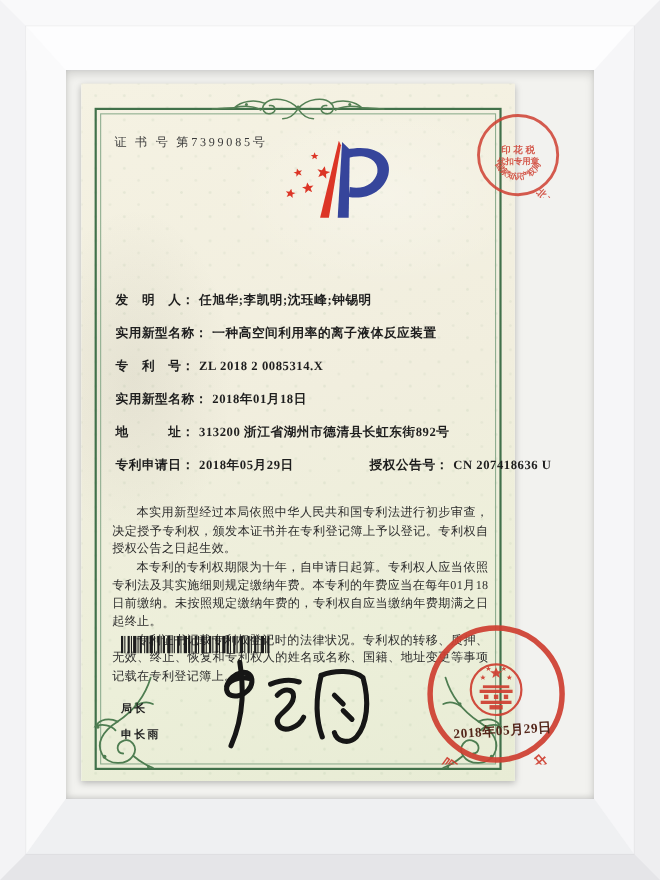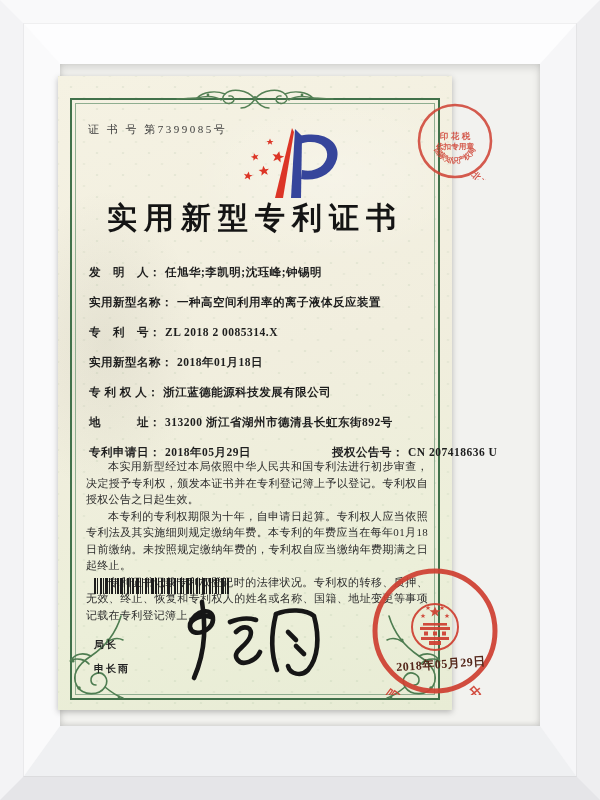--- a/index.html
+++ b/index.html
@@ -9,21 +9,21 @@
   
   .bevel{position:absolute;inset:0;border:24px solid;
          border-color:#f9f9fa #eeeef0 #e5e5e8 #f3f3f5;}
   .face{position:absolute;inset:24px;border-style:solid;border-width:40px 36px 50px 36px;
         border-color:#fdfdfe #f6f6f8 #eff0f2 #fafafb;
         box-shadow:inset 0 0 2px rgba(0,0,0,.07), 0 0 0 1px rgba(0,0,0,.04);}
   .mat{position:absolute;left:60px;right:60px;top:64px;bottom:74px;background:#f2f2ef;
        box-shadow:inset 0 3px 9px rgba(0,0,0,.14), inset 0 -2px 5px rgba(0,0,0,.09);}
 
   
-  .paper{position:absolute;left:58px;top:76px;width:394px;height:634px;
+  .paper{position:absolute;left:74px;top:76px;width:394px;height:634px;
          background:
            radial-gradient(rgba(110,150,110,.10) 1px, transparent 1.7px),
            radial-gradient(rgba(110,150,110,.08) 1px, transparent 1.7px),
            linear-gradient(168deg,#f5f2e3 0%,#f1eede 45%,#ecefd9 78%,#e8ecd5 100%);
          background-size:26px 22px,26px 22px,100% 100%;
          background-position:0 0,13px 11px,0 0;
          box-shadow:0 2px 6px rgba(0,0,0,.25);}
   .paper-shade{position:absolute;inset:0;pointer-events:none;
          background:radial-gradient(130px 220px at 12% 42%, rgba(60,60,40,.07), transparent 70%),
                     radial-gradient(200px 120px at 70% 16%, rgba(255,255,255,.25), transparent 70%);}
@@ -39,21 +39,21 @@
   .seal-tr{position:absolute;left:358px;top:26px;width:78px;height:78px;opacity:.85;}
   .seal-br{position:absolute;left:313px;top:491px;width:128px;height:128px;opacity:.93;}
 
   .title{position:absolute;left:0;right:0;top:122px;text-align:center;
          font-size:30px;font-weight:700;letter-spacing:7px;color:#141414;}
 
   .fields{position:absolute;left:31px;right:26px;top:189px;font-size:11.5px;color:#1e1e1e;}
   .frow{position:relative;height:30px;white-space:nowrap;font-weight:600;}
   .frow .lbl{letter-spacing:.5px;}
   .frow .val{margin-left:4px;letter-spacing:.5px;}
-  .frow .second{position:absolute;left:231px;top:0;margin-left:12px;}
+  .frow .second{position:absolute;left:231px;top:0;}
 
   .paras{position:absolute;left:28px;right:24px;top:382px;font-size:11px;line-height:16.5px;
          color:#2d2d2d;text-align:justify;letter-spacing:.3px;font-weight:500;}
   .paras p{margin:0;text-indent:22px;}
 
   .barcode{position:absolute;left:36px;top:502px;width:136px;height:16px;}
 
   .signer{position:absolute;left:36px;top:557px;font-size:10px;font-weight:700;
           letter-spacing:2px;color:#222;line-height:24px;}
   .signature{position:absolute;left:106px;top:518px;width:170px;height:92px;}
@@ -159,37 +159,33 @@
       <text class="seal-ring-text" font-size="8.6">
         <textPath href="#arcTop" startOffset="9%">北京市海淀区地方税务局</textPath>
       </text>
       <text class="seal-ring-text" font-size="7.4" text-anchor="middle">
         <textPath href="#arcBottom" startOffset="50%">国家知识产权局</textPath>
       </text>
       <text x="39" y="37" text-anchor="middle" class="seal-ring-text" font-size="8.6">印 花 税</text>
       <text x="39" y="47" text-anchor="middle" class="seal-ring-text" font-size="7.6">代扣专用章</text>
     </svg>
 
-    <div class="title">实用新型专利证书</div>
 
     <div class="fields">
       <div class="frow">
         <span class="lbl">发　明　人：</span><span class="val">任旭华;李凯明;沈珏峰;钟锡明</span>
       </div>
       <div class="frow">
         <span class="lbl">实用新型名称：</span><span class="val">一种高空间利用率的离子液体反应装置</span>
       </div>
       <div class="frow">
         <span class="lbl">专　利　号：</span><span class="val">ZL 2018 2 0085314.X</span>
       </div>
       <div class="frow">
         <span class="lbl">实用新型名称：</span><span class="val">2018年01月18日</span>
-      </div>
-      <div class="frow">
-        <span class="lbl">专 利 权 人：</span><span class="val">浙江蓝德能源科技发展有限公司</span>
       </div>
       <div class="frow">
         <span class="lbl">地　　　址：</span><span class="val">313200 浙江省湖州市德清县长虹东街892号</span>
       </div>
       <div class="frow">
         <span class="lbl">专利申请日：</span><span class="val">2018年05月29日</span>
         <span class="second"><span class="lbl">授权公告号：</span><span class="val">CN 207418636 U</span></span>
       </div>
     </div>
 

